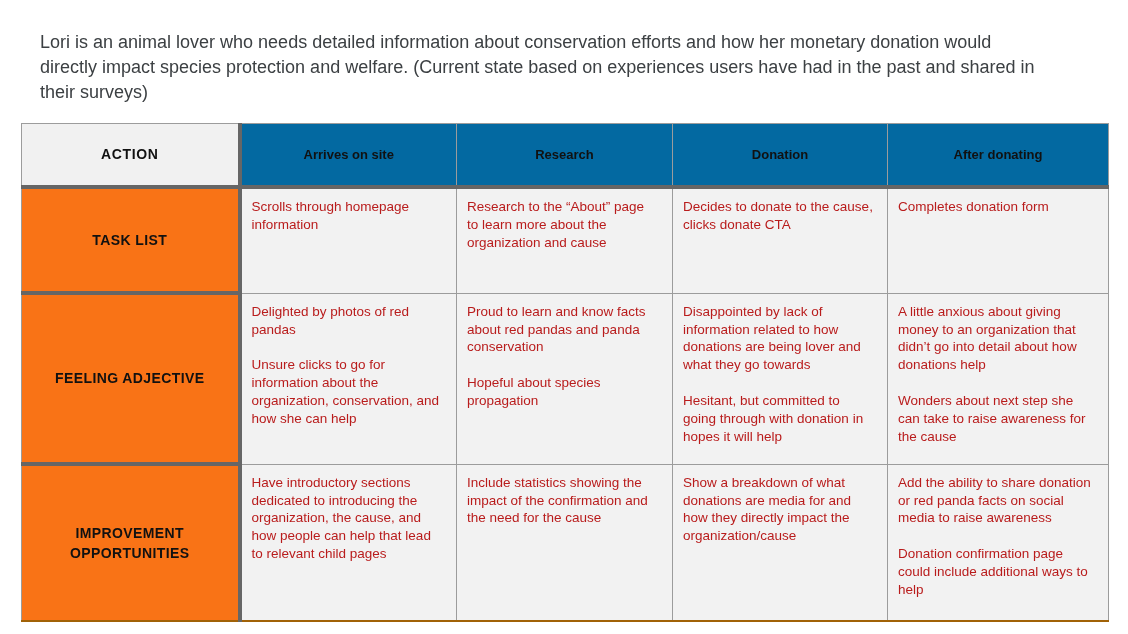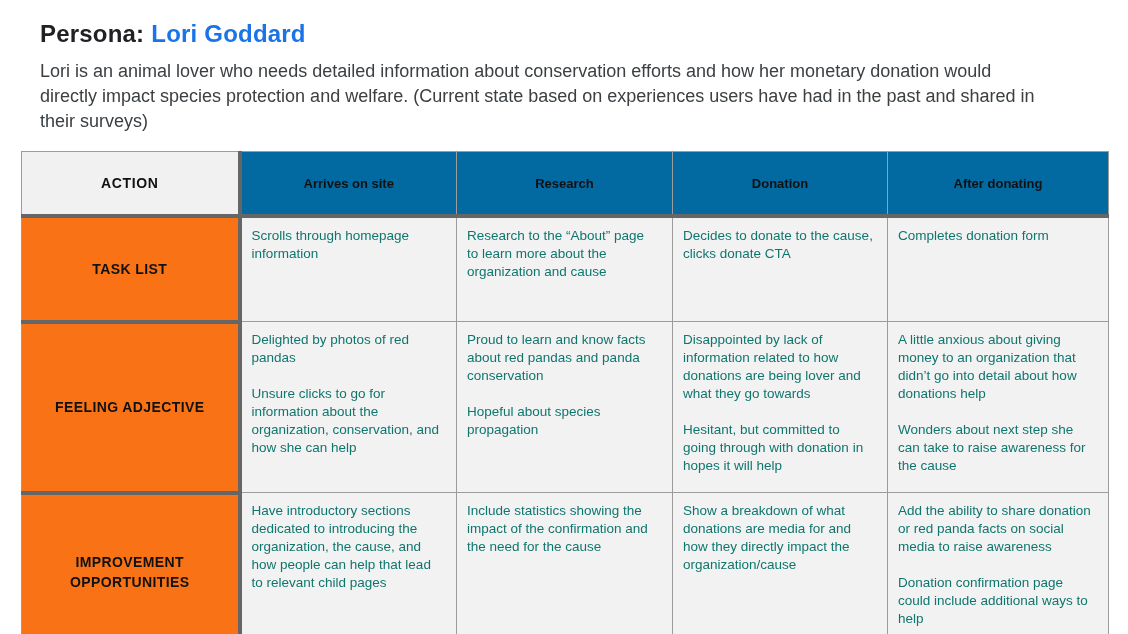--- a/index.html
+++ b/index.html
@@ -38,21 +38,21 @@
     font-size: 18px;
     line-height: 1.4;
     color: #3c4043;
     max-width: 1000px;
   }
   table.journey-table {
     margin: 17px 0 0 21px;
     width: 1087px;
     border-collapse: collapse;
     table-layout: fixed;
-    border-bottom: 2px solid #22c55e;
+    border-bottom: 2px solid #a16207;
   }
   .journey-table th,
   .journey-table td {
     border: 1px solid #9c9c9c;
   }
   
   .journey-table thead th {
     background: #0369a1;
     color: #111111;
     font-size: 13px;
@@ -78,37 +78,36 @@
     vertical-align: middle;
     padding: 8px 20px;
     letter-spacing: 0.4px;
     line-height: 1.45;
     border-right: 4px solid #666666;
     border-top: 4px solid #666666;
   }
   
   .journey-table td {
     background: #f2f2f2;
-    color: #0f766e;
+    color: #b91c1c;
     font-size: 13.5px;
     line-height: 1.33;
     padding: 9px 14px 9px 10px;
     vertical-align: top;
     white-space: pre-line;
   }
   tr.row-tasks   { height: 106px; }
   tr.row-feel    { height: 171px; }
   tr.row-improve { height: 157px; }
 </style>
 </head>
 <body>
 
 <div class="page">
   <div class="header-block">
-    <h1 class="page-title"><span>Persona:</span><span class="persona-name">Lori Goddard</span></h1>
     <p class="persona-description">Lori is an animal lover who needs detailed information about conservation efforts and how her monetary donation would directly impact species protection and welfare. (Current state based on experiences users have had in the past and shared in their surveys)</p>
   </div>
 
   <table class="journey-table">
     <colgroup>
       <col style="width:218px">
       <col style="width:217px">
       <col style="width:216px">
       <col style="width:215px">
       <col style="width:221px">

